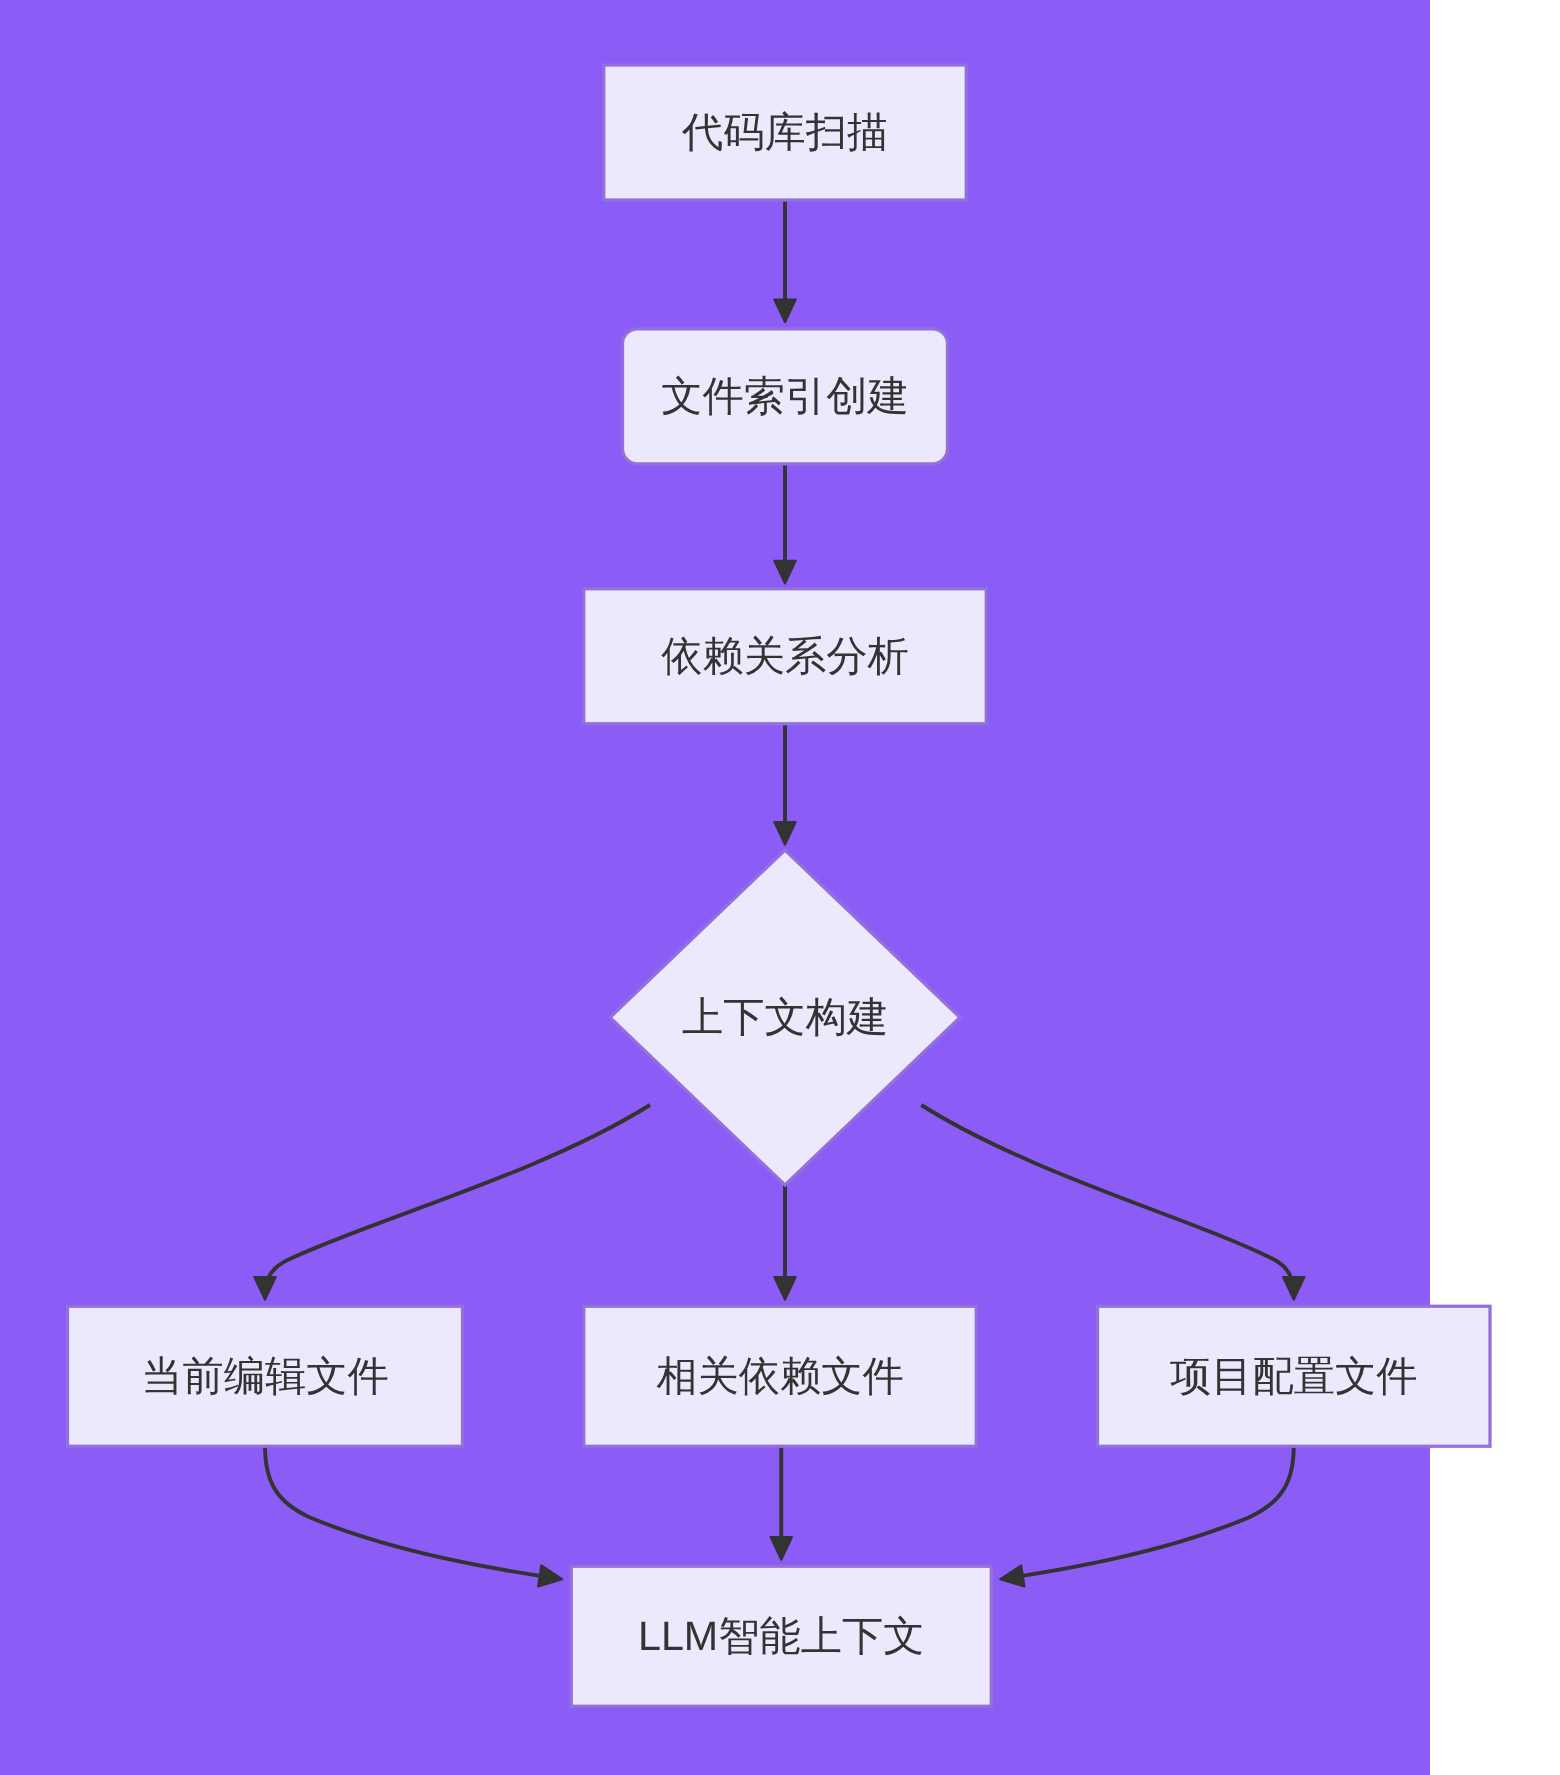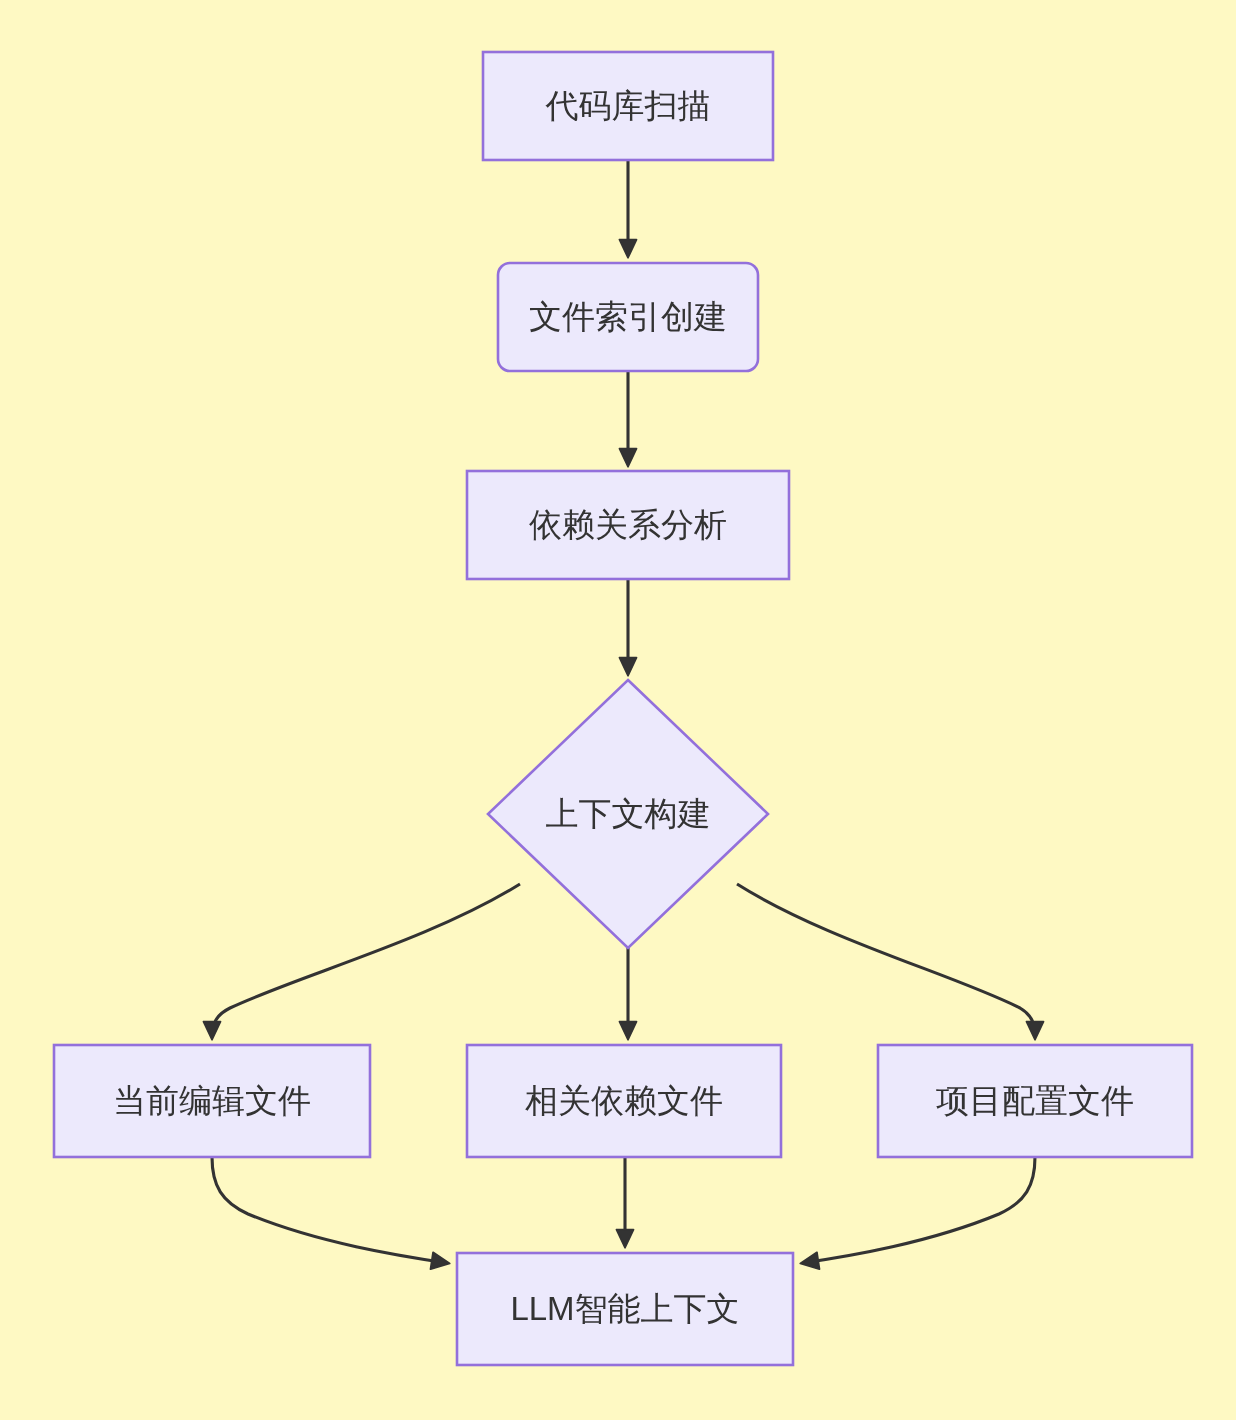--- a/index.html
+++ b/index.html
@@ -8,23 +8,23 @@
     background: #ffffff;
   }
   body {
     width: 1248px;
     height: 1420px;
     font-family: "Liberation Sans", "DejaVu Sans", sans-serif;
     overflow: hidden;
   }
   #diagram-root {
     position: relative;
-    width: 1236px;
+    width: 1144px;
     height: 1420px;
-    background: #fef9c3;
+    background: #8b5cf6;
     text-align: center;
   }
   #flow-svg {
     position: absolute;
     top: 0;
     left: 0;
     width: 1248px;
     height: 1420px;
     display: block;
   }

